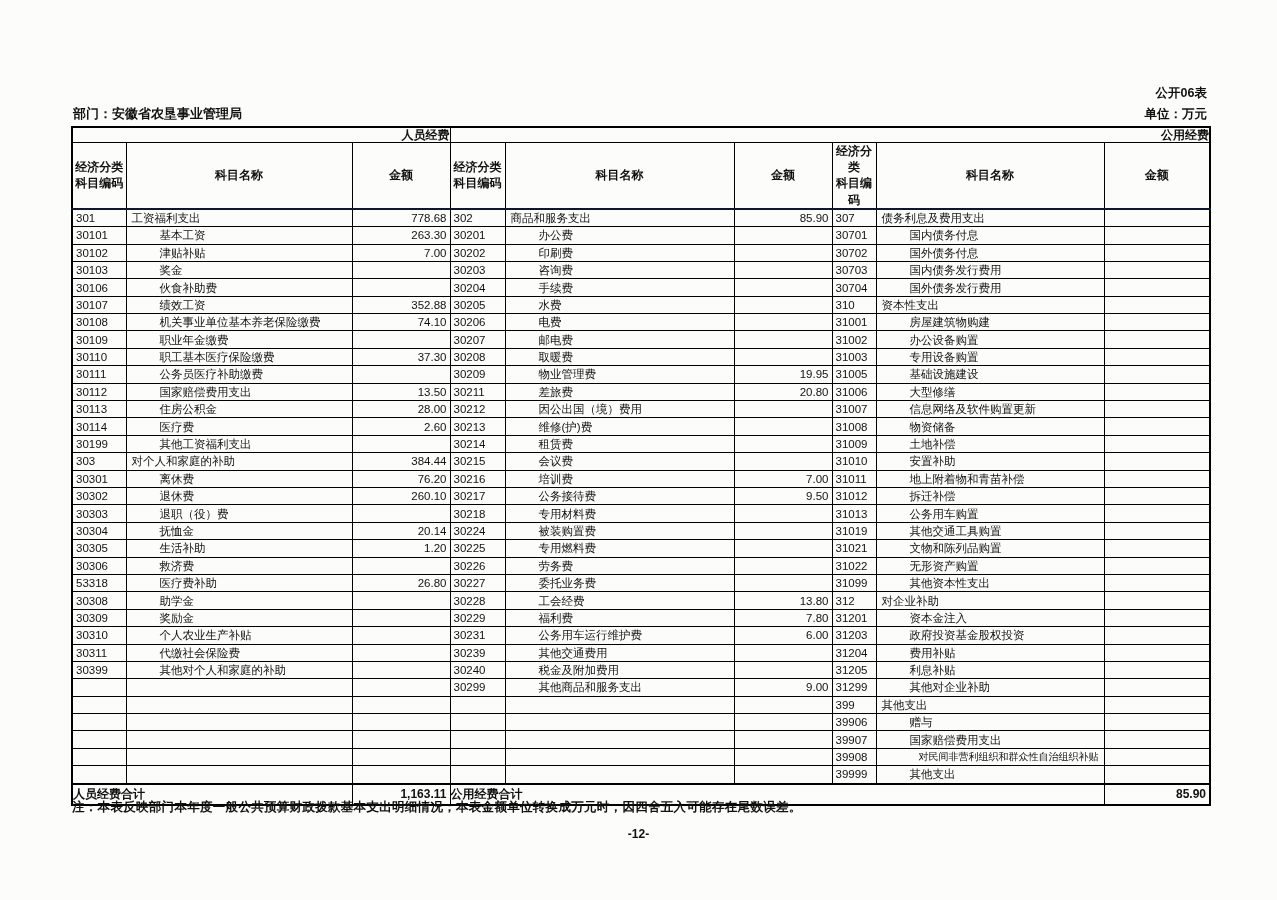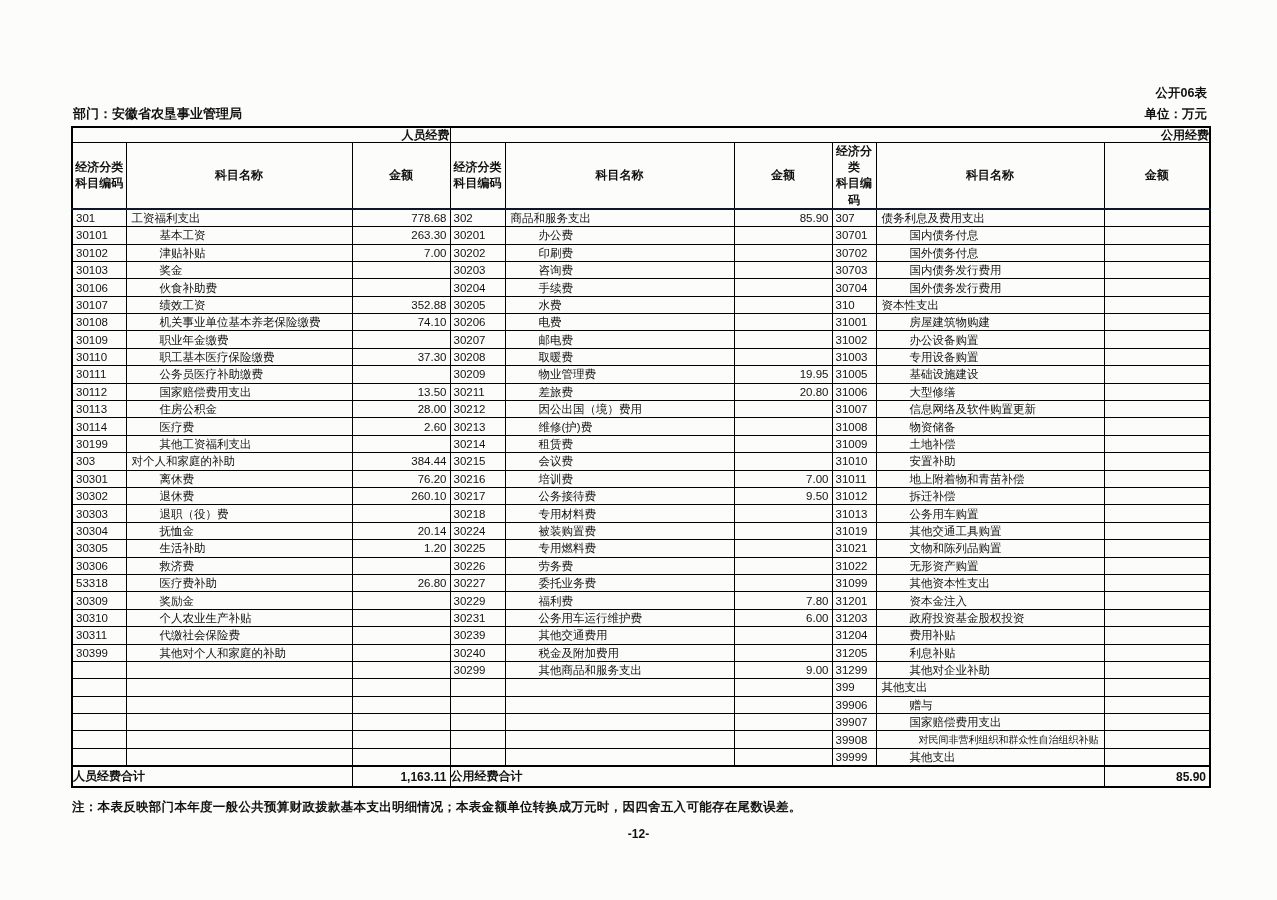--- a/index.html
+++ b/index.html
@@ -324,20 +324,31 @@
           <td class="name lvl2">医疗费补助</td>
           <td class="amt">26.80</td>
           <td class="code">30227</td>
           <td class="name lvl2">委托业务费</td>
           <td class="amt"></td>
           <td class="code">31099</td>
           <td class="name lvl2">其他资本性支出</td>
           <td class="amt"></td>
         </tr>
         <tr>
+          <td class="code">30308</td>
+          <td class="name lvl2">助学金</td>
+          <td class="amt"></td>
+          <td class="code">30228</td>
+          <td class="name lvl2">工会经费</td>
+          <td class="amt">13.80</td>
+          <td class="code">312</td>
+          <td class="name">对企业补助</td>
+          <td class="amt"></td>
+        </tr>
+        <tr>
           <td class="code">30309</td>
           <td class="name lvl2">奖励金</td>
           <td class="amt"></td>
           <td class="code">30229</td>
           <td class="name lvl2">福利费</td>
           <td class="amt">7.80</td>
           <td class="code">31201</td>
           <td class="name lvl2">资本金注入</td>
           <td class="amt"></td>
         </tr>

